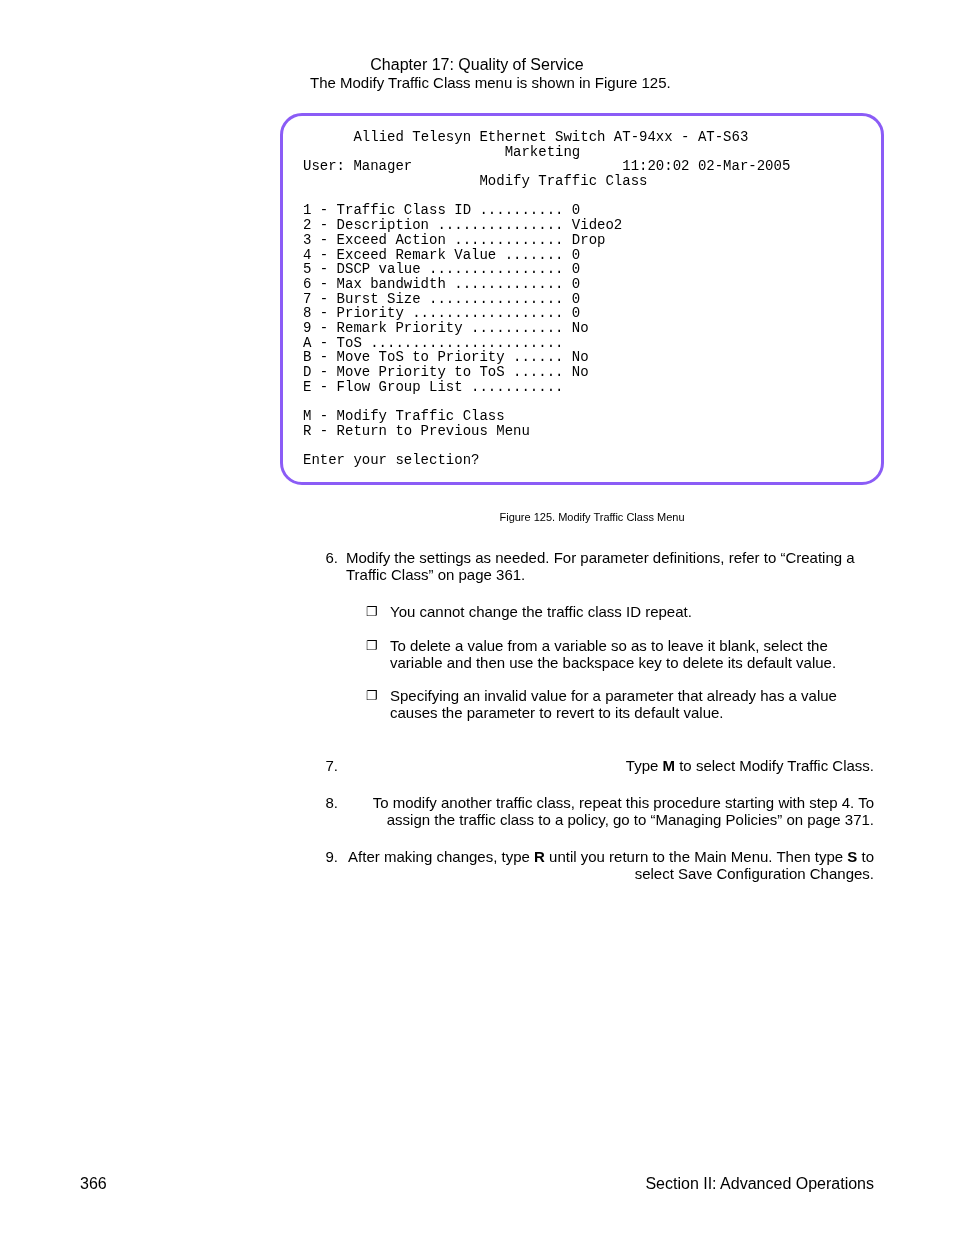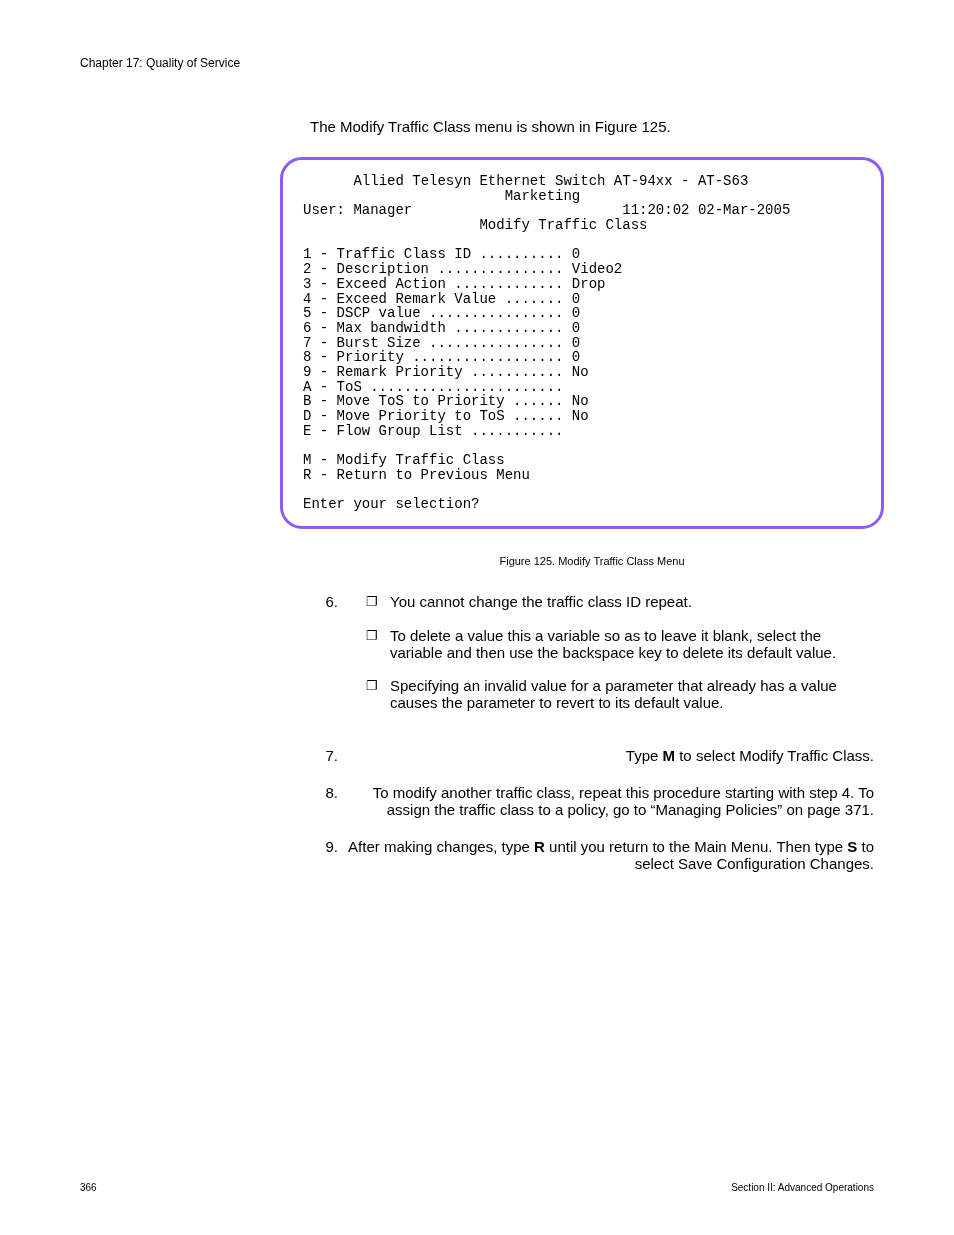--- a/index.html
+++ b/index.html
@@ -14,22 +14,22 @@
     position: relative;
     box-sizing: border-box;
   }
   .page {
     padding: 56px 80px 0 80px;
     box-sizing: border-box;
     height: 100%;
     position: relative;
   }
   .chapter-header {
-    font-size: 12px;
-    margin-bottom: 48px;
+    font-size: 16px;
+    text-align: center;
   }
   .content {
     margin-left: 230px;
     margin-right: 0;
   }
   .intro {
     font-size: 15px;
     margin-bottom: 22px;
   }
   .terminal-box {
@@ -88,21 +88,21 @@
   .bullet-text {
     flex: 1;
   }
   .footer {
     position: absolute;
     bottom: 42px;
     left: 80px;
     right: 80px;
     display: flex;
     justify-content: space-between;
-    font-size: 10px;
+    font-size: 16px;
   }
   .bold {
     font-weight: bold;
   }
 </style>
 </head>
 <body>
 
 <div class="page">
   <div class="chapter-header">Chapter 17: Quality of Service</div>
@@ -132,28 +132,29 @@
 <span>M - Modify Traffic Class</span>
 <span>R - Return to Previous Menu</span>
 
 <span>Enter your selection?</span></div></div>
 
     <div class="figure-caption">Figure 125. Modify Traffic Class Menu</div>
 
     <div class="step">
       <div class="step-num">6.</div>
       <div class="step-body">
+        <p>Modify the settings as needed. For parameter definitions, refer to “Creating a Traffic Class” on page 361.</p>
         <div class="bullets">
           <div class="bullet">
             <div class="bullet-icon">❐</div>
             <div class="bullet-text">You cannot change the traffic class ID repeat.</div>
           </div>
           <div class="bullet">
             <div class="bullet-icon">❐</div>
-            <div class="bullet-text">To delete a value this a variable so as to leave it blank, select the variable and then use the backspace key to delete its default value.</div>
+            <div class="bullet-text">To delete a value from a variable so as to leave it blank, select the variable and then use the backspace key to delete its default value.</div>
           </div>
           <div class="bullet">
             <div class="bullet-icon">❐</div>
             <div class="bullet-text">Specifying an invalid value for a parameter that already has a value causes the parameter to revert to its default value.</div>
           </div>
         </div>
       </div>
     </div>
 
     <div class="step">

